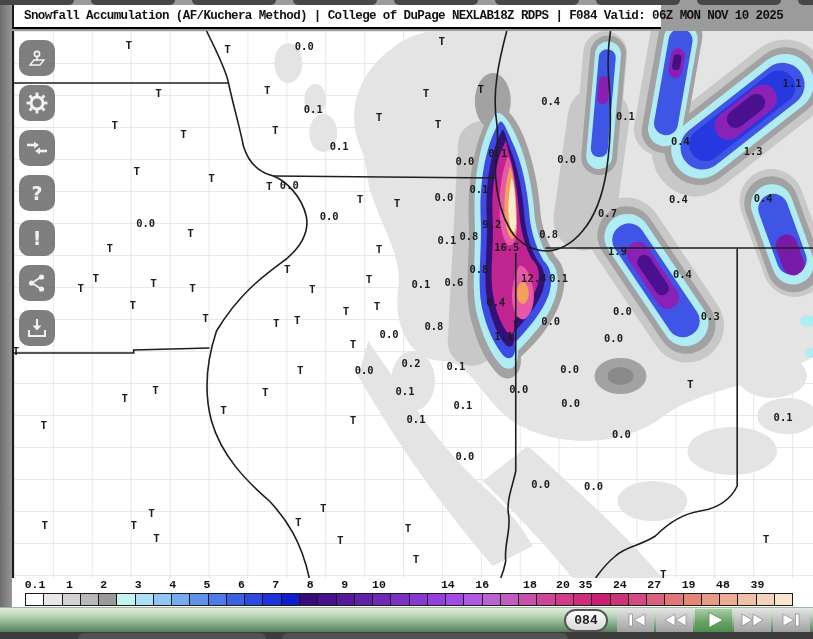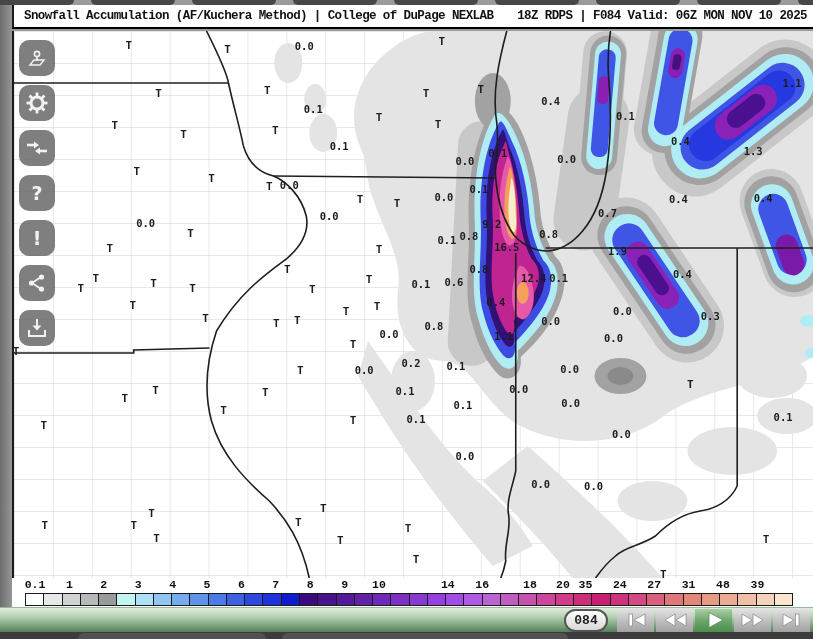--- a/index.html
+++ b/index.html
@@ -3,21 +3,21 @@
 <meta charset="utf-8">
 <style>
   html,body{margin:0;padding:0;width:813px;height:639px;overflow:hidden;
     background:linear-gradient(90deg,#6e6e6e 0px,#8f8f8f 10px,#9b9b9b 14px);
     font-family:"Liberation Mono","DejaVu Sans Mono",monospace;}
   *{box-sizing:border-box;}
   
   .top-tabs{position:absolute;left:-10px;top:0;width:840px;height:5px;display:flex;gap:17px;}
   .top-tabs .tab{width:84px;height:5px;background:#474747;border-radius:0 0 5px 5px;flex:none;}
   
-  .header{position:absolute;left:12px;top:5px;width:801px;height:24px;background:#fff;
+  .header{position:absolute;left:12px;top:5px;width:649px;height:24px;background:#fff;
     border-left:2px solid #1a1a1a;border-bottom:2px solid #000;
     display:flex;justify-content:space-between;align-items:center;padding:0 6px 0 10px;
     font-size:12.5px;font-weight:bold;letter-spacing:-0.6px;color:#111;white-space:nowrap;}
   
   .map-wrap{position:absolute;left:12px;top:31px;width:801px;height:547px;background:#fff;
     border-left:2px solid #1a1a1a;}
   .map-wrap svg.mapsvg{position:absolute;left:0;top:0;width:100%;height:100%;}
   
   .sidebar{position:absolute;left:5px;top:9px;display:flex;flex-direction:column;}
   .sb-btn{width:36px;height:36px;margin-bottom:9px;border-radius:10px;background:rgba(104,104,104,.85);
@@ -354,21 +354,21 @@
       <span style="left: 332.6px;">9</span>
       <span style="left: 367px;">10</span>
       <span style="left: 401.4px; margin-top: 44px;">12</span>
       <span style="left: 435.8px;">14</span>
       <span style="left: 470.2px; text-align: center;">16</span>
       <span style="left: 518px;">18</span>
       <span style="left: 551px;">20</span>
       <span style="left: 573.4px;">35</span>
       <span style="left: 607.8px;">24</span>
       <span style="left: 642.2px;">27</span>
-      <span style="left: 676.6px;">31</span>
+      <span style="left: 676.6px;">19</span>
       <span style="left: 711px;">48</span>
       <span style="left: 745.4px;">39</span>
     </div>
   <div class="cbar-bar" id="cbar-bar">
       <div class="cb-cell" style="background: rgb(255, 255, 255);"></div>
       <div class="cb-cell" style="background: rgb(232, 232, 232);"></div>
       <div class="cb-cell" style="background: rgb(210, 210, 210);"></div>
       <div class="cb-cell" style="background: rgb(184, 184, 184);"></div>
       <div class="cb-cell" style="background: rgb(154, 154, 154);"></div>
       <div class="cb-cell" style="background: rgb(194, 244, 240);"></div>

